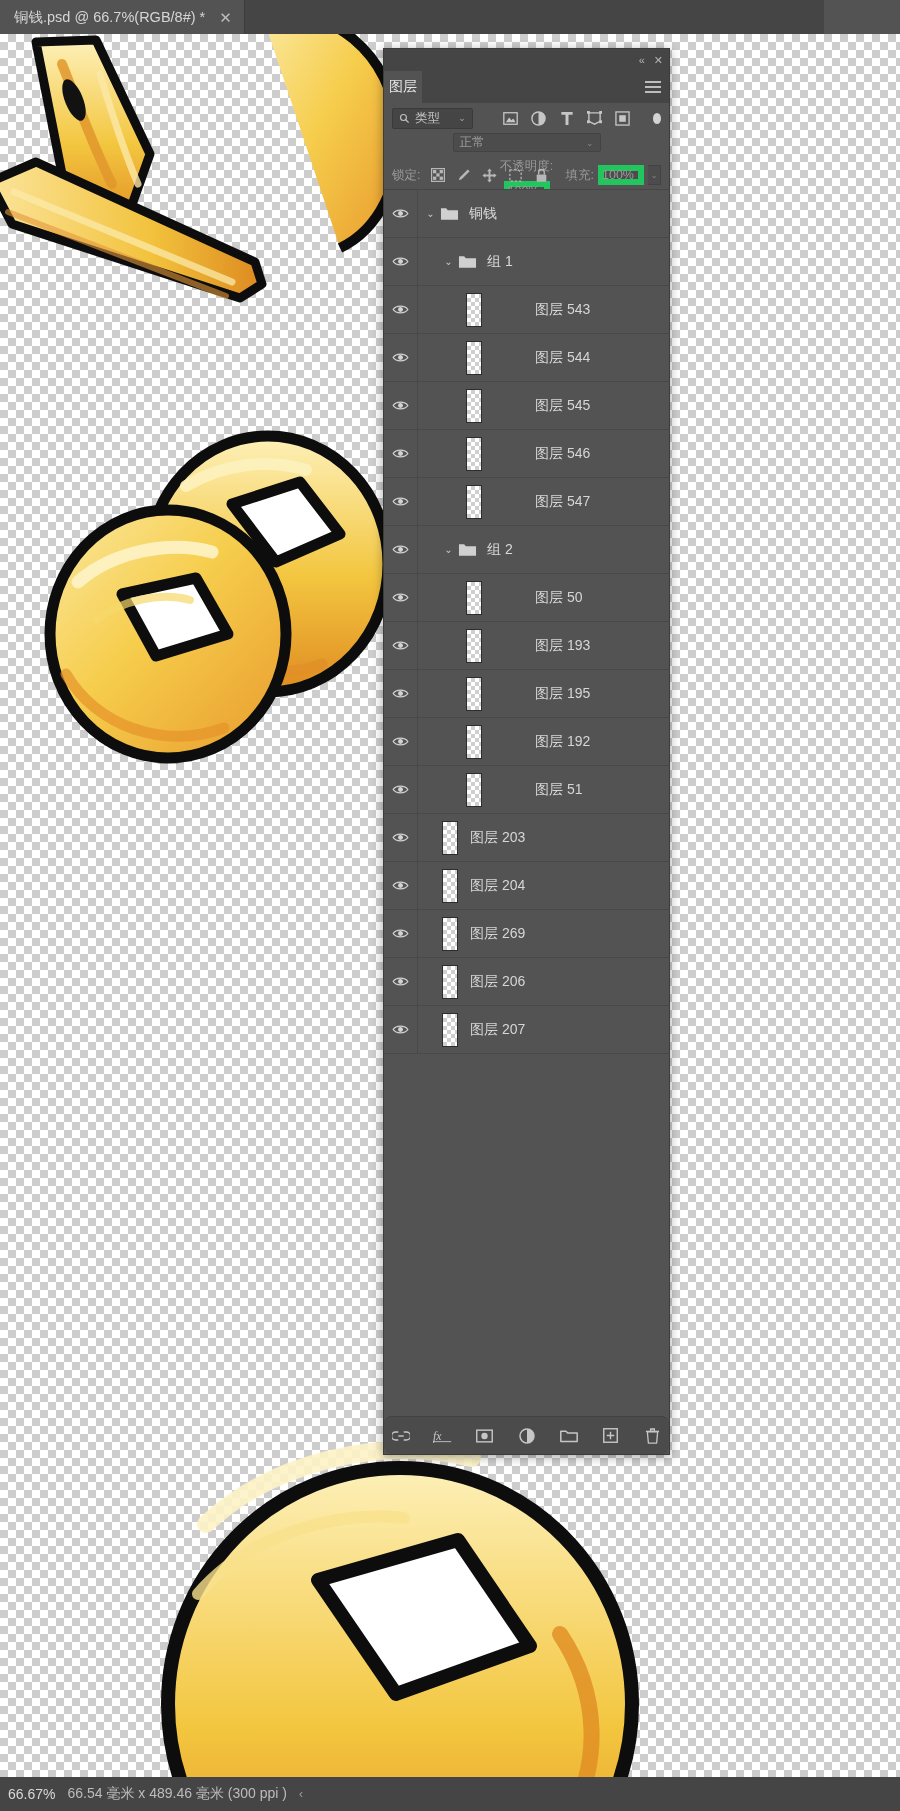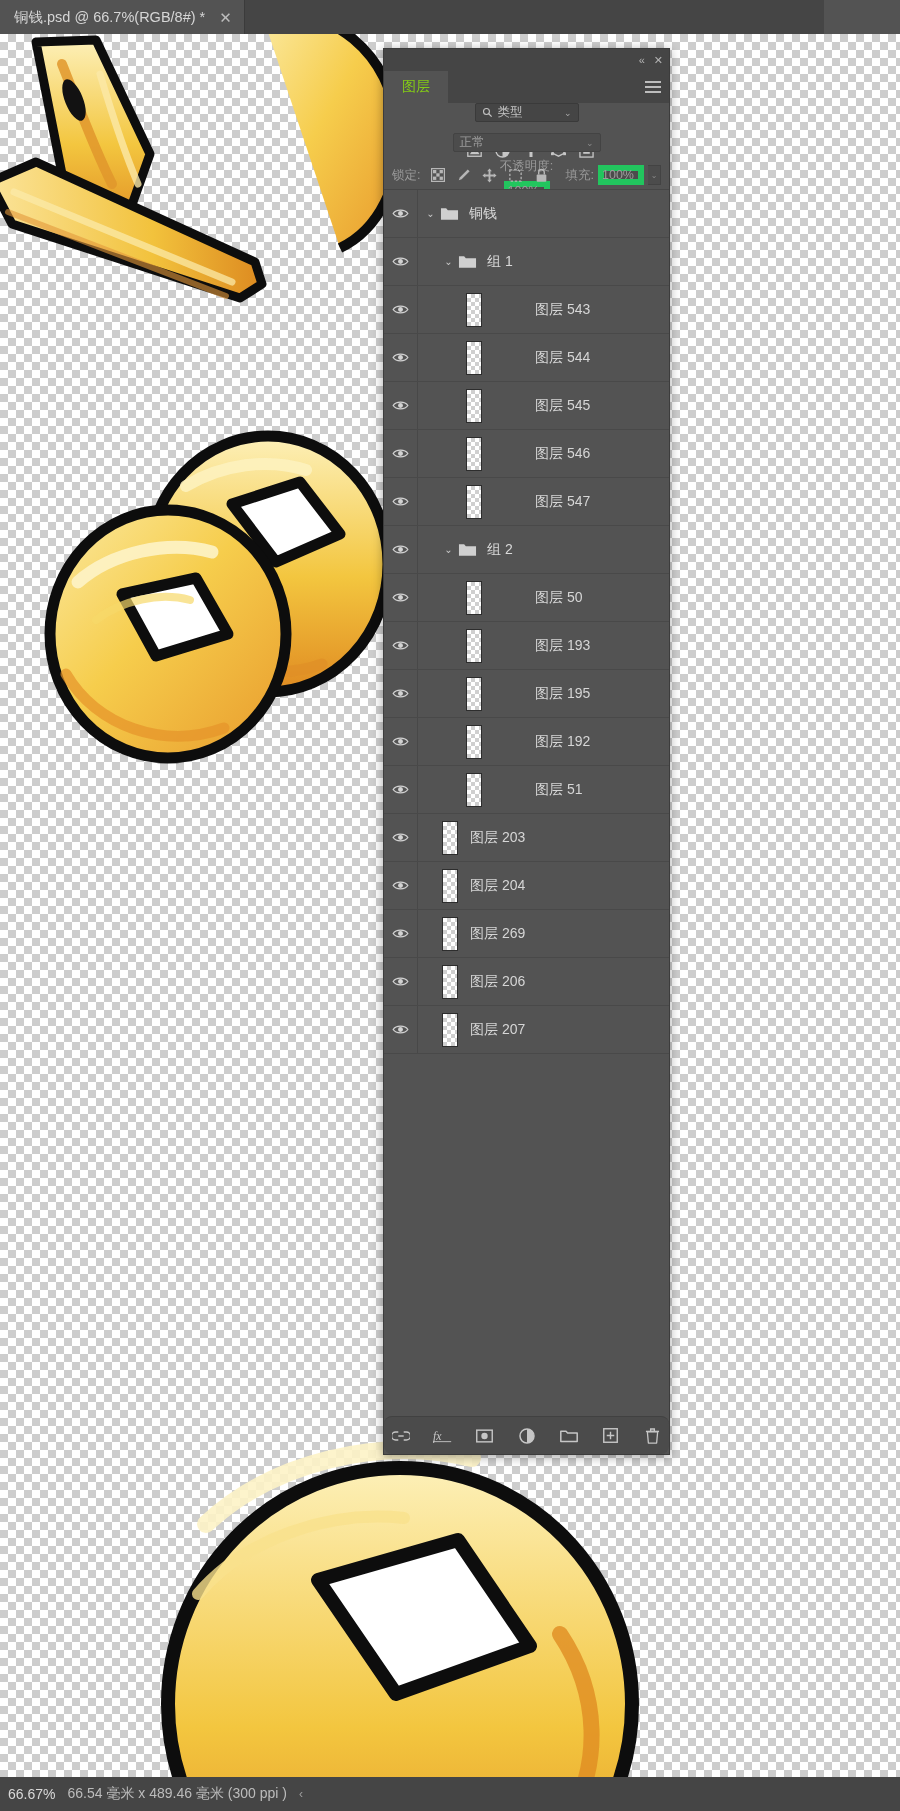--- a/index.html
+++ b/index.html
@@ -67,34 +67,34 @@
     height: 22px; background: #454545;
     display: flex; align-items: center; justify-content: flex-end;
     padding-right: 6px; gap: 9px;
     color: #b4b4b4; font-size: 11px;
   }
   .panel-tabrow {
     height: 32px; background: #454545;
     display: flex; align-items: stretch; position: relative;
   }
   .panel-tab {
-    background: #535353; color: #84cc16;
+    background: #535353; color: #e5e5e5;
     font-size: 14px; display: flex; align-items: center;
-    padding: 0 18px;
+    padding: 0 5px;
   }
   .panel-menu {
     position: absolute; right: 8px; top: 50%; transform: translateY(-50%);
     width: 16px; height: 12px;
     display: flex; flex-direction: column; justify-content: space-between;
   }
   .panel-menu i { display: block; height: 1.6px; background: #bdbdbd; }
 
   .filter-row {
     height: 30px; display: flex; align-items: center;
-    padding: 0 8px; gap: 16px; flex-direction: column;
+    padding: 0 8px; gap: 16px;
   }
   .kind-select {
     width: 104px; height: 21px; background: #454545;
     border: 1px solid #3a3a3a; border-radius: 2px;
     display: flex; align-items: center; gap: 5px;
     padding: 0 6px; color: #c2c2c2; font-size: 12.5px;
     position: relative;
   }
   .kind-select .chev { margin-left: auto; font-size: 9px; color: #a8a8a8; }
   .filter-icons {

